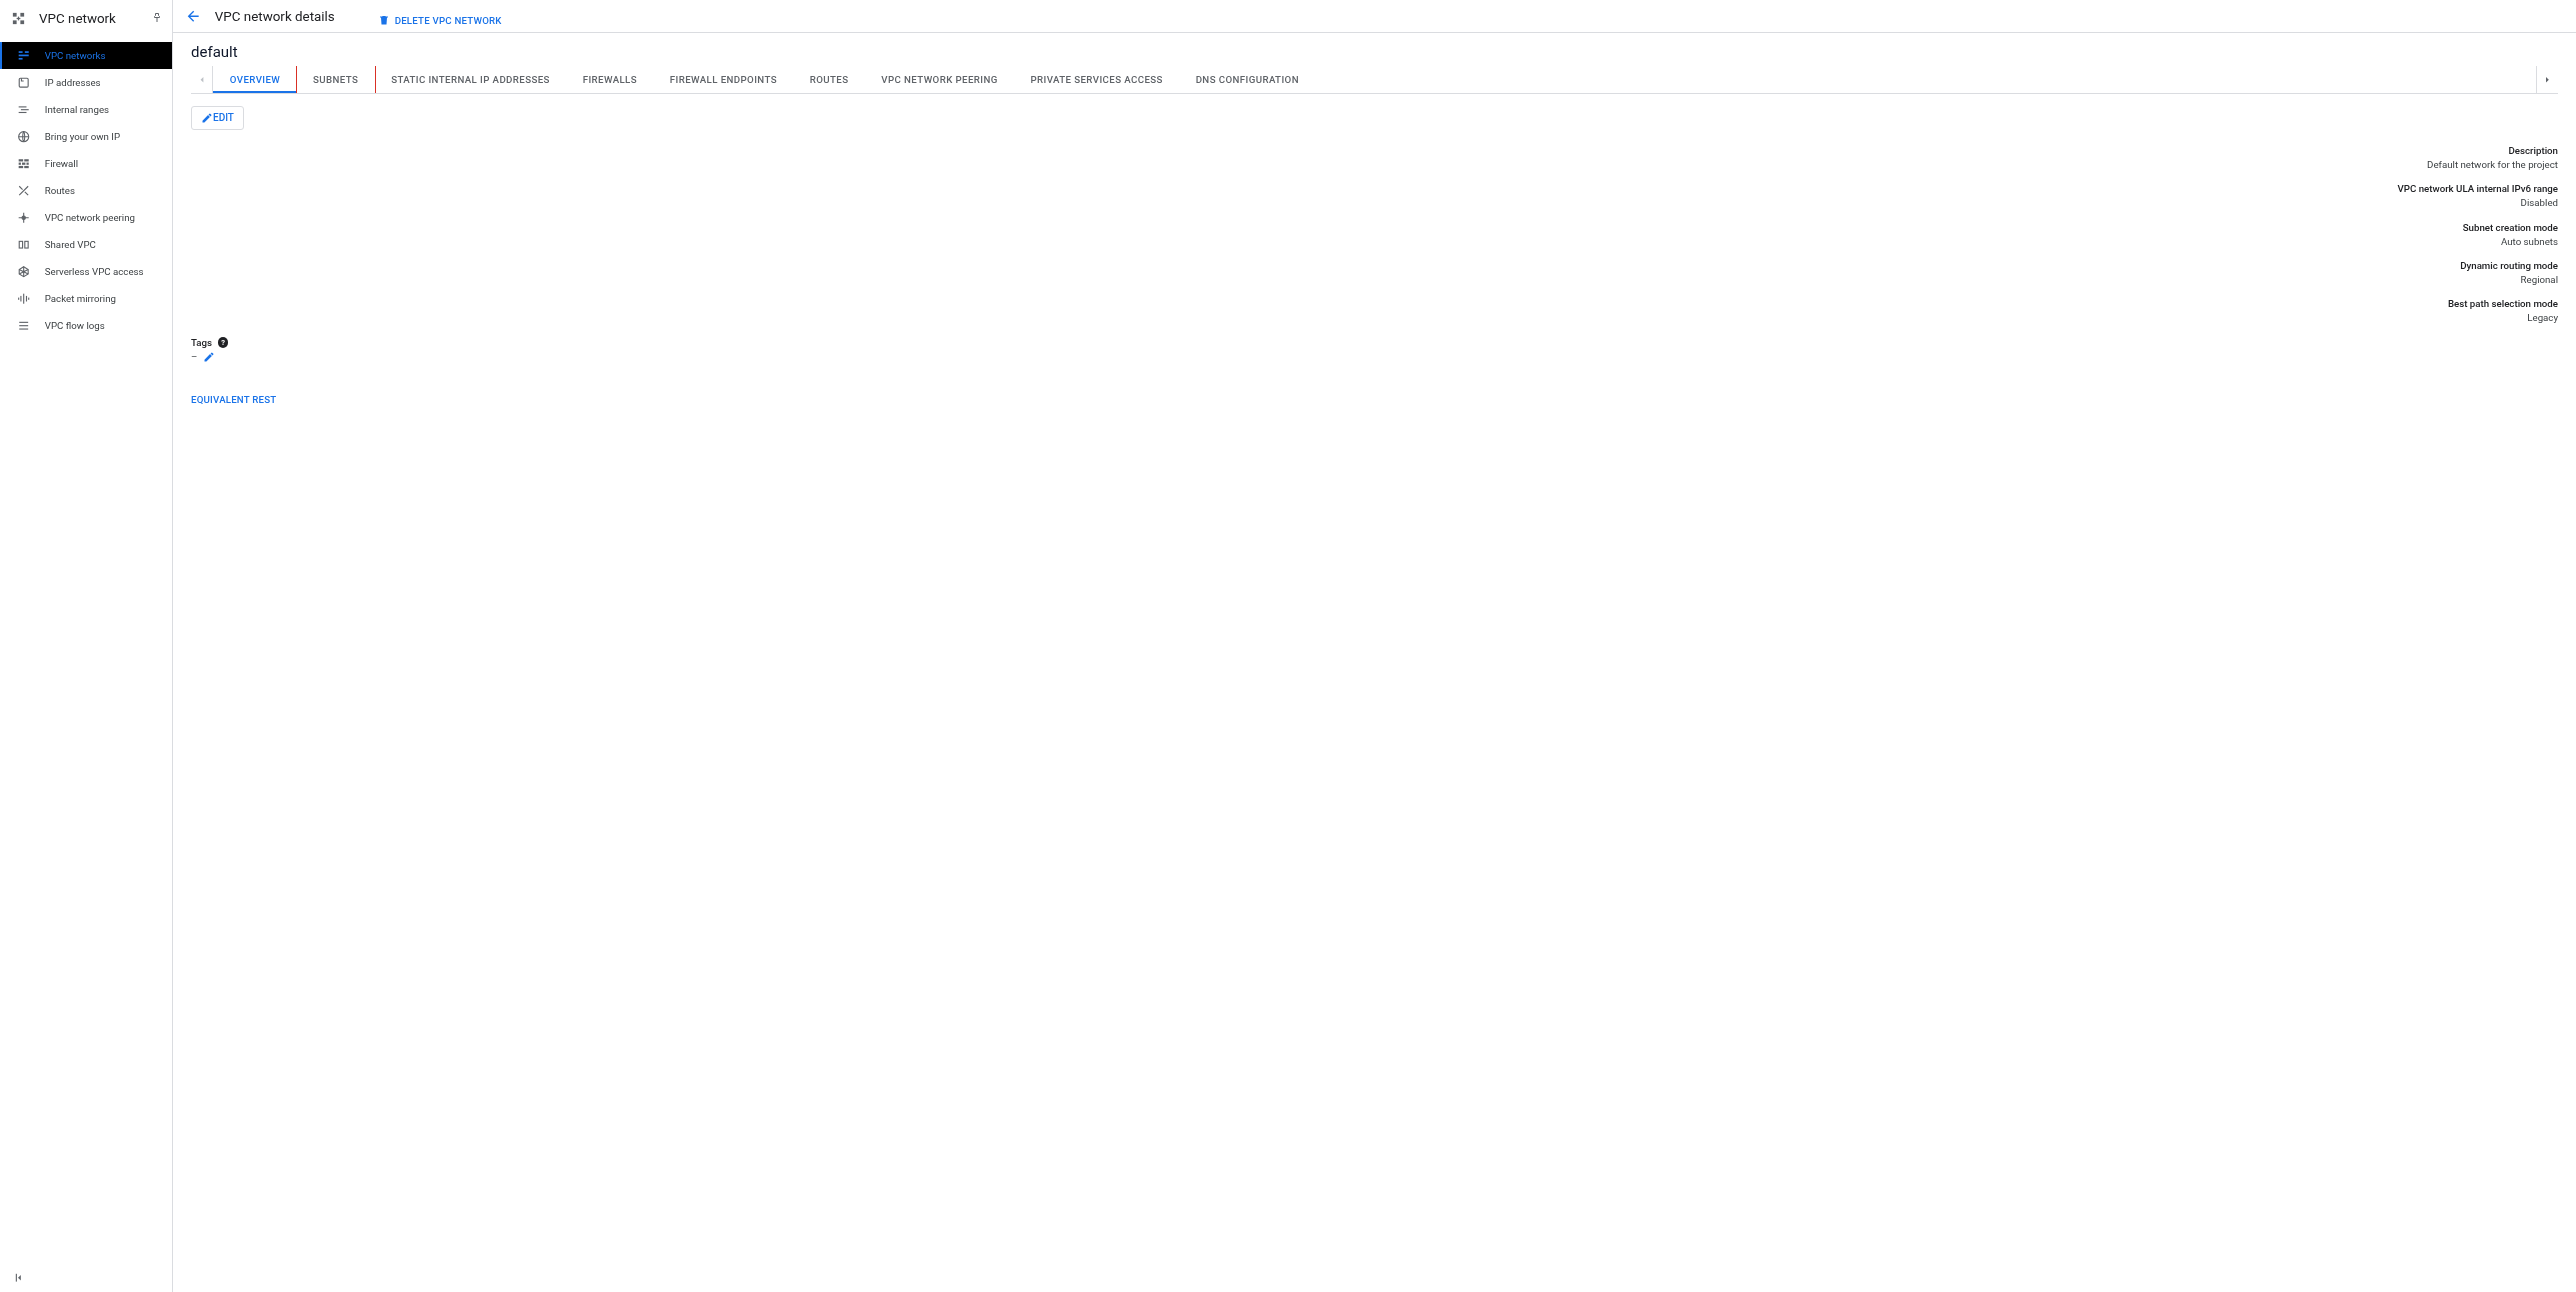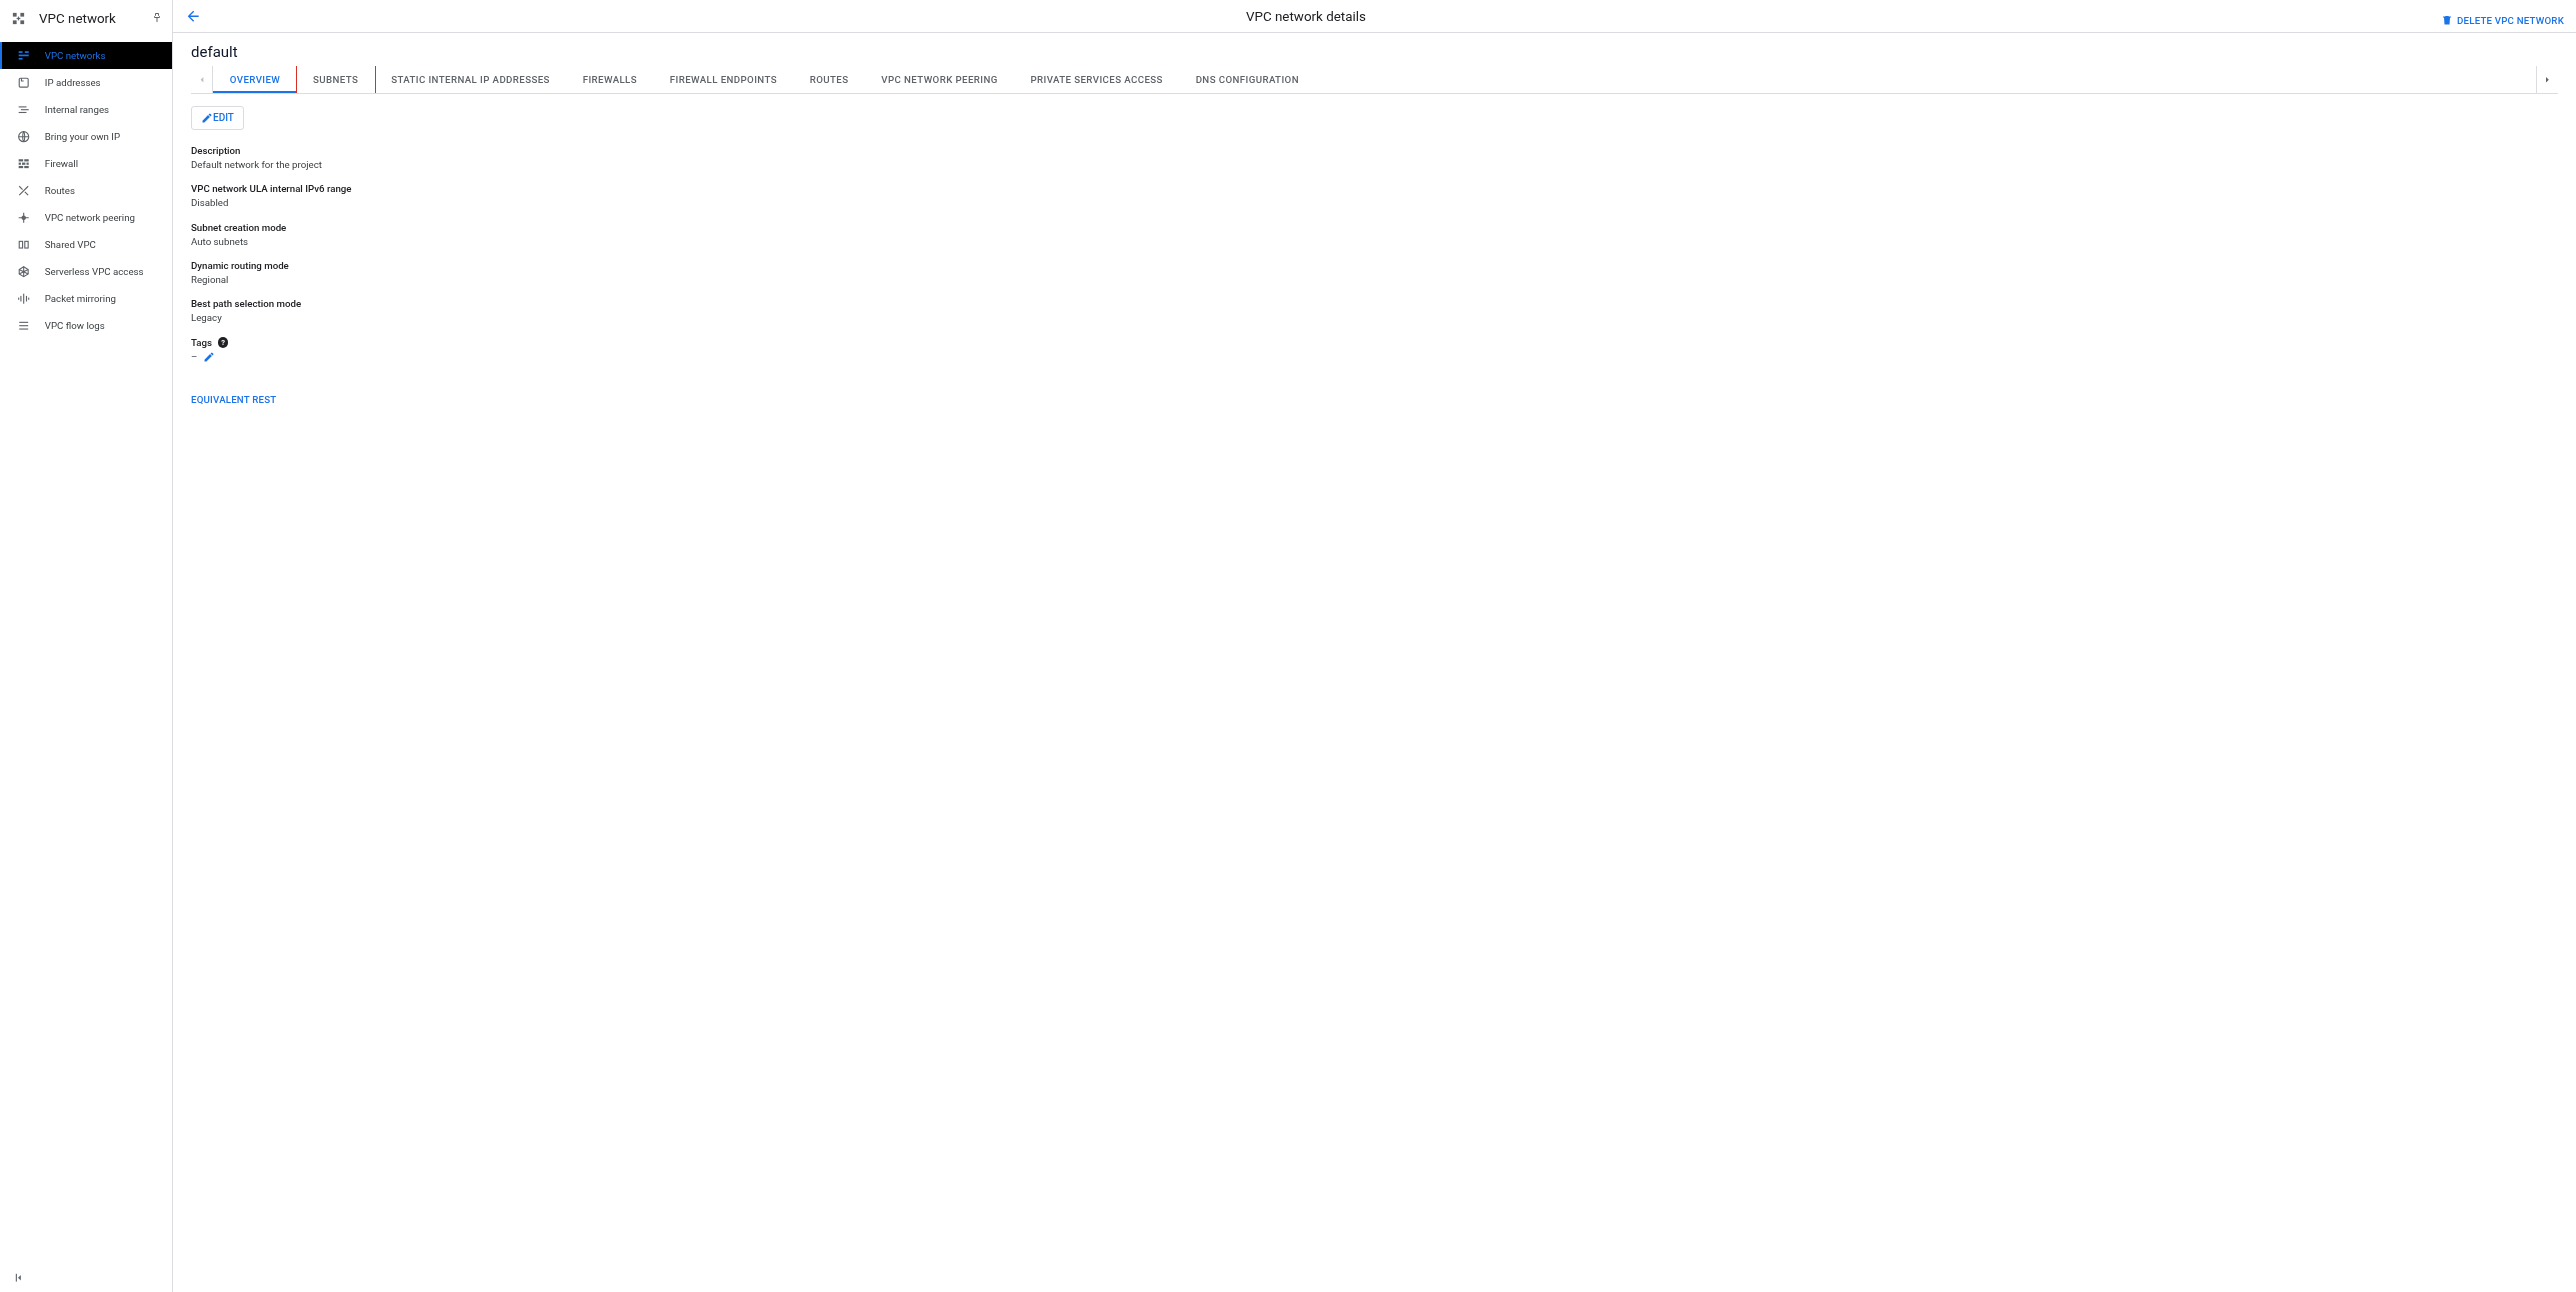--- a/index.html
+++ b/index.html
@@ -76,21 +76,20 @@
       flex:1;
       display:flex;flex-direction:column;
       overflow:hidden;
     }
     .topbar{
       height:33px;
       display:flex;align-items:center;
       padding: 4px 12px;
       border-bottom:0.7px solid #dadce0;
       gap:13.4px;
-      justify-content:space-between;
     }
     .back-btn{color:#1a73e8;cursor:pointer;display:flex;}
     .page-title{font-size:13.4px;color:#202124;}
     .delete-btn{
       display:flex;align-items:center;gap:4.5px;
       color:#1a73e8;font-size:9.7px;font-weight:500;letter-spacing:0.2px;
       cursor:pointer;margin-left:30px;margin-top:8px;
     }
     .content{
       flex:1;
@@ -137,21 +136,21 @@
       outline-offset:-0.7px;
     }
     .edit-btn{
       display:inline-flex;align-items:center;gap:0;
       border:0.7px solid #dadce0;border-radius:3px;
       height:24px;padding:0 9px;
       color:#1a73e8;font-size:10px;font-weight:500;
       margin-top:12px;cursor:pointer;
     }
     .details{margin-top:15px;}
-    .detail-block{margin-bottom:13.4px;}
+    .detail-block{margin-bottom:13.4px;text-align:right;}
     .detail-label{font-size:9.7px;font-weight:500;color:#202124;margin-bottom:3px;}
     .detail-value{font-size:9.7px;color:#3c4043;}
     .tags-row{display:flex;align-items:center;gap:6px;}
     .help-icon{
       width:10.4px;height:10.4px;border-radius:50%;background:#202124;color:#fff;
       display:inline-flex;align-items:center;justify-content:center;font-size:7.5px;font-weight:700;
     }
     .tags-value-row{display:flex;align-items:center;gap:6px;margin-top:3px;}
     .dash{color:#3c4043;}
     .edit-pencil{color:#1a73e8;cursor:pointer;}

